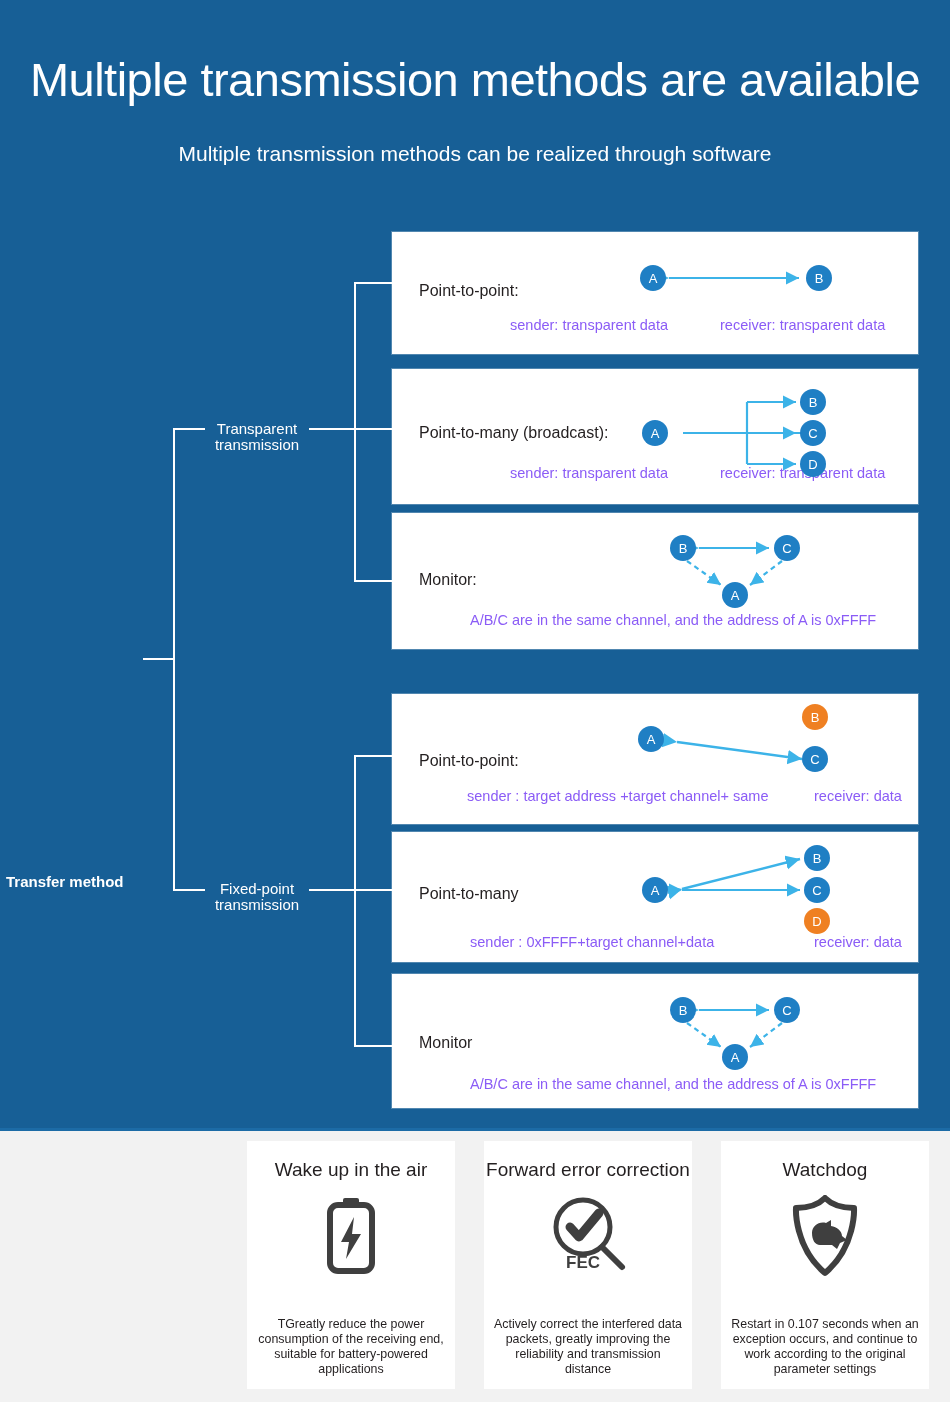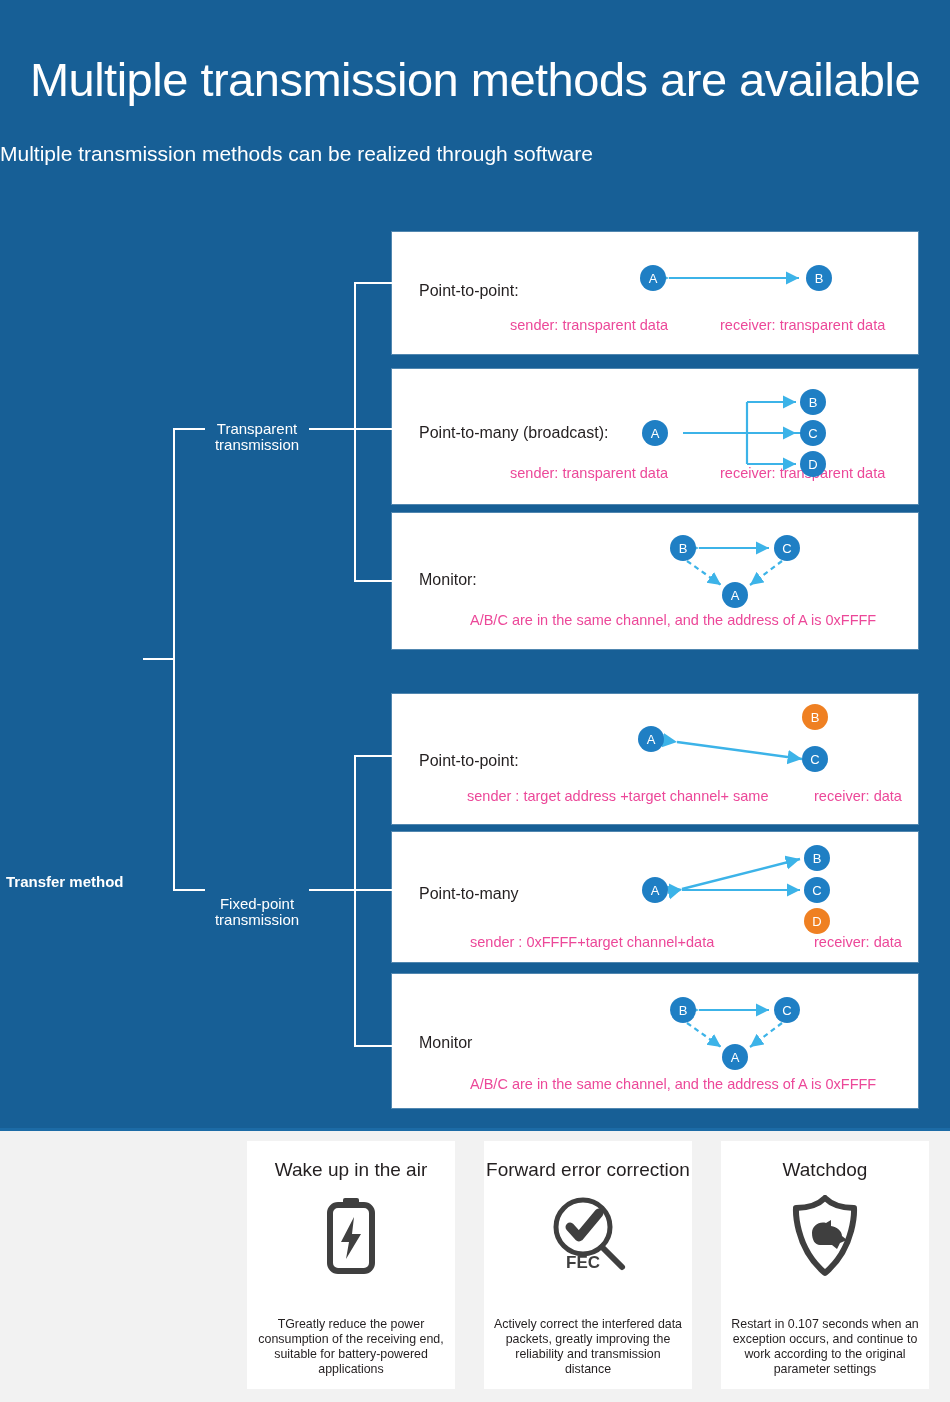--- a/index.html
+++ b/index.html
@@ -9,21 +9,21 @@
     font-family:"Liberation Sans",sans-serif;
     -webkit-font-smoothing:antialiased;
   }
   .hero{position:absolute;left:0;top:0;width:950px;height:1128px;background:#175f96;padding-left:28px;}
   .title{
     position:absolute;left:0;top:52px;width:950px;text-align:center;
     color:#ffffff;font-size:47px;font-weight:400;letter-spacing:-0.5px;
     white-space:nowrap;
   }
   .subtitle{
-    position:absolute;left:0;top:142px;width:950px;text-align:left;
+    position:absolute;left:0;top:142px;width:950px;text-align:center;
     color:#ffffff;font-size:21px;font-weight:400;
   }
 
   
   .tree{position:absolute;left:0;top:225px;width:400px;height:900px;}
   .rootlabel{
     position:absolute;left:6px;top:648px;color:#fff;font-size:15px;font-weight:bold;
     white-space:nowrap;
     text-align:center;
   }
@@ -35,21 +35,21 @@
 
   
   .panel{
     position:absolute;background:#ffffff;left:392px;width:526px;
     box-shadow:0 0 0 1px rgba(255,255,255,.25);
   }
   .plabel{
     position:absolute;color:#231f20;font-size:16px;white-space:nowrap;
   }
   .pcaption{
-    position:absolute;color:#ec4899;font-size:14.5px;white-space:nowrap;
+    position:absolute;color:#8b5cf6;font-size:14.5px;white-space:nowrap;
   }
   .node{
     position:absolute;width:26px;height:26px;border-radius:50%;
     background:#1f7fc4;color:#ffffff;font-size:13px;
     display:flex;align-items:center;justify-content:center;
   }
   .node.orange{background:#ef8022;}
   svg.wires{position:absolute;left:0;top:0;overflow:visible;}
 
   
@@ -87,21 +87,21 @@
     <div class="ln" style="left:173px;top:203px;width:2px;height:463px;"></div>
 
     <div class="ln" style="left:173px;top:203px;width:32px;height:2px;"></div>
 
     <div class="ln" style="left:173px;top:664px;width:32px;height:2px;"></div>
 
     <div class="branchlabel" style="left:207px;top:196px;width:100px;">
       <span>Transparent</span><br>
       <span>transmission</span>
     </div>
-    <div class="branchlabel" style="left:207px;top:671px;width:100px;">
+    <div class="branchlabel" style="left:207px;top:656px;width:100px;">
       <span>Fixed-point</span><br>
       <span>transmission</span>
     </div>
 
     <div class="ln" style="left:309px;top:203px;width:46px;height:2px;"></div>
     <div class="ln" style="left:354px;top:57px;width:2px;height:300px;"></div>
     <div class="ln" style="left:354px;top:57px;width:39px;height:2px;"></div>
     <div class="ln" style="left:354px;top:203px;width:39px;height:2px;"></div>
     <div class="ln" style="left:354px;top:355px;width:39px;height:2px;"></div>
 

